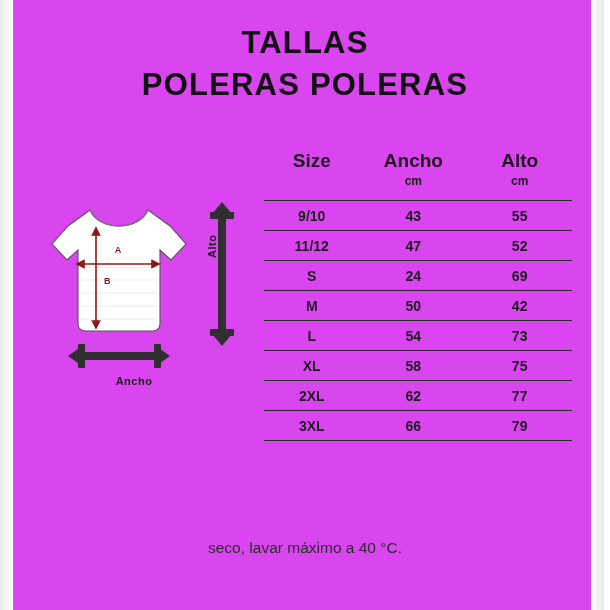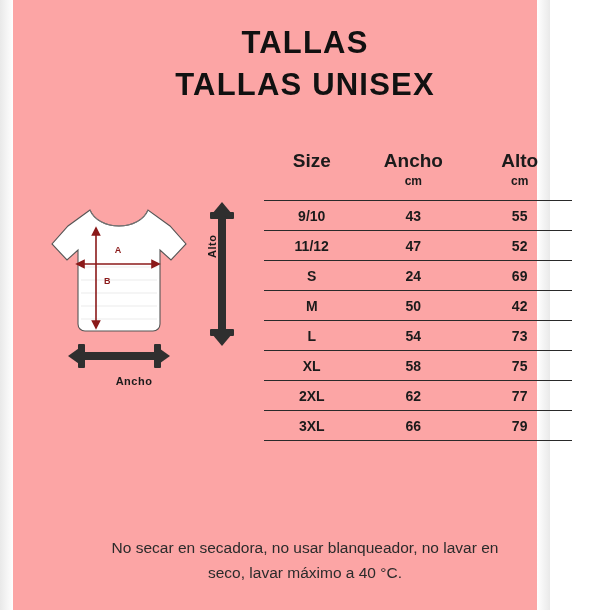--- a/index.html
+++ b/index.html
@@ -9,23 +9,23 @@
   body {
     width: 610px;
     height: 610px;
     background: #ffffff;
     font-family: "Liberation Sans", sans-serif;
     color: #1b1b1b;
     overflow: hidden;
   }
   .page {
     position: relative;
-    width: 550px;
+    width: 604px;
     height: 610px;
-    background: #fca5a5;
+    background: #d946ef;
     box-sizing: border-box;
   }
   
   .edge-left, .edge-right {
     position: absolute;
     top: 0;
     width: 13px;
     height: 100%;
     pointer-events: none;
   }
@@ -137,21 +137,21 @@
 </head>
 <body>
 
 <div class="page">
 
   <div class="edge-left"></div>
   <div class="edge-right"></div>
 
   <div class="title-block">
     <div class="title-line">TALLAS</div>
-    <div class="title-line">TALLAS UNISEX</div>
+    <div class="title-line">POLERAS POLERAS</div>
   </div>
 
   <div class="illustration">
     <svg class="shirt-svg" width="200" height="210" viewBox="0 0 200 210">
 
       <g fill="#ffffff" stroke="#555555" stroke-width="1.1">
         <path d="M56 18 L34 34 L18 52 L33 68 L44 58 L44 132 C44 136 47 139 51 139 L119 139 C123 139 126 136 126 132 L126 58 L137 68 L152 52 L136 34 L114 18 C110 28 98 34 85 34 C72 34 60 28 56 18 Z"></path>
         <path d="M56 18 C60 28 72 34 85 34 C98 34 110 28 114 18" fill="none" stroke="#777777" stroke-width="1"></path>
       </g>
 
@@ -256,17 +256,16 @@
         <tr class="data-row">
           <td>3XL</td>
           <td>66</td>
           <td>79</td>
         </tr>
       </tbody>
     </table>
   </div>
 
   <div class="footnote">
-    <div>No secar en secadora, no usar blanqueador, no lavar en</div>
     <div>seco, lavar máximo a 40 °C.</div>
   </div>
 
 </div>
 
 </body></html>

